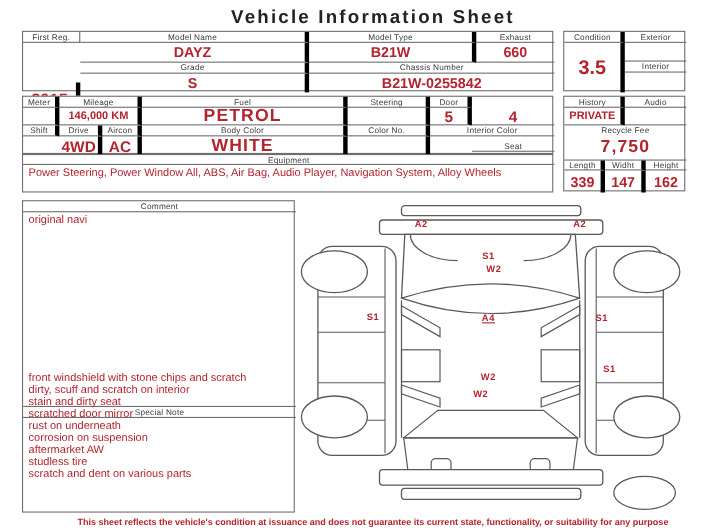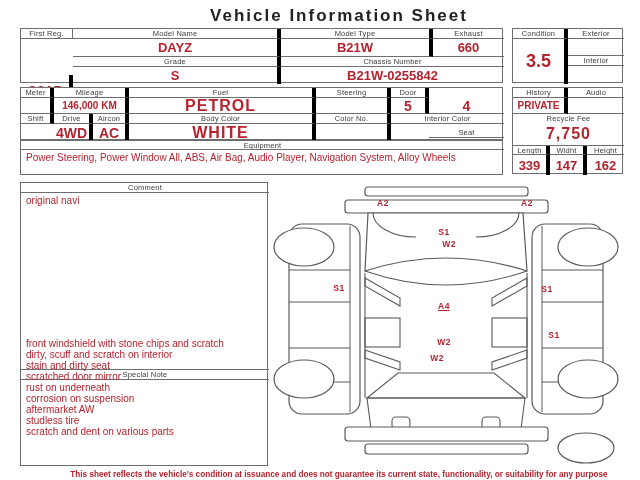--- a/index.html
+++ b/index.html
@@ -177,21 +177,21 @@
         <rect x="95" y="262" width="163" height="10" rx="3"></rect>
         <ellipse cx="316" cy="266" rx="28" ry="15"></ellipse>
       </g>
     </svg>
   <span class="dlab" style="left: 113px; top: 21px;">A2</span>
       <span class="dlab" style="left: 257px; top: 21px;">A2</span>
       <span class="dlab" style="left: 174px; top: 50px;">S1</span>
       <span class="dlab" style="left: 179px; top: 62px;">W2</span>
       <span class="dlab" style="left: 69px; top: 106px;">S1</span>
       <span class="dlab" style="left: 277px; top: 107px;">S1</span>
-      <span class="dlab" style="left: 174px; top: 124px; text-decoration: underline;">A4</span>
+      <span class="dlab" style="left: 174px; top: 107px; text-decoration: underline;">A4</span>
       <span class="dlab" style="left: 284px; top: 153px;">S1</span>
       <span class="dlab" style="left: 174px; top: 160px;">W2</span>
       <span class="dlab" style="left: 167px; top: 176px;">W2</span>
     </div>
 
   <div class="disclaimer">This sheet reflects the vehicle's condition at issuance and does not guarantee its current state, functionality, or suitability for any purpose</div>
 
 </div>
 
 </body></html>

